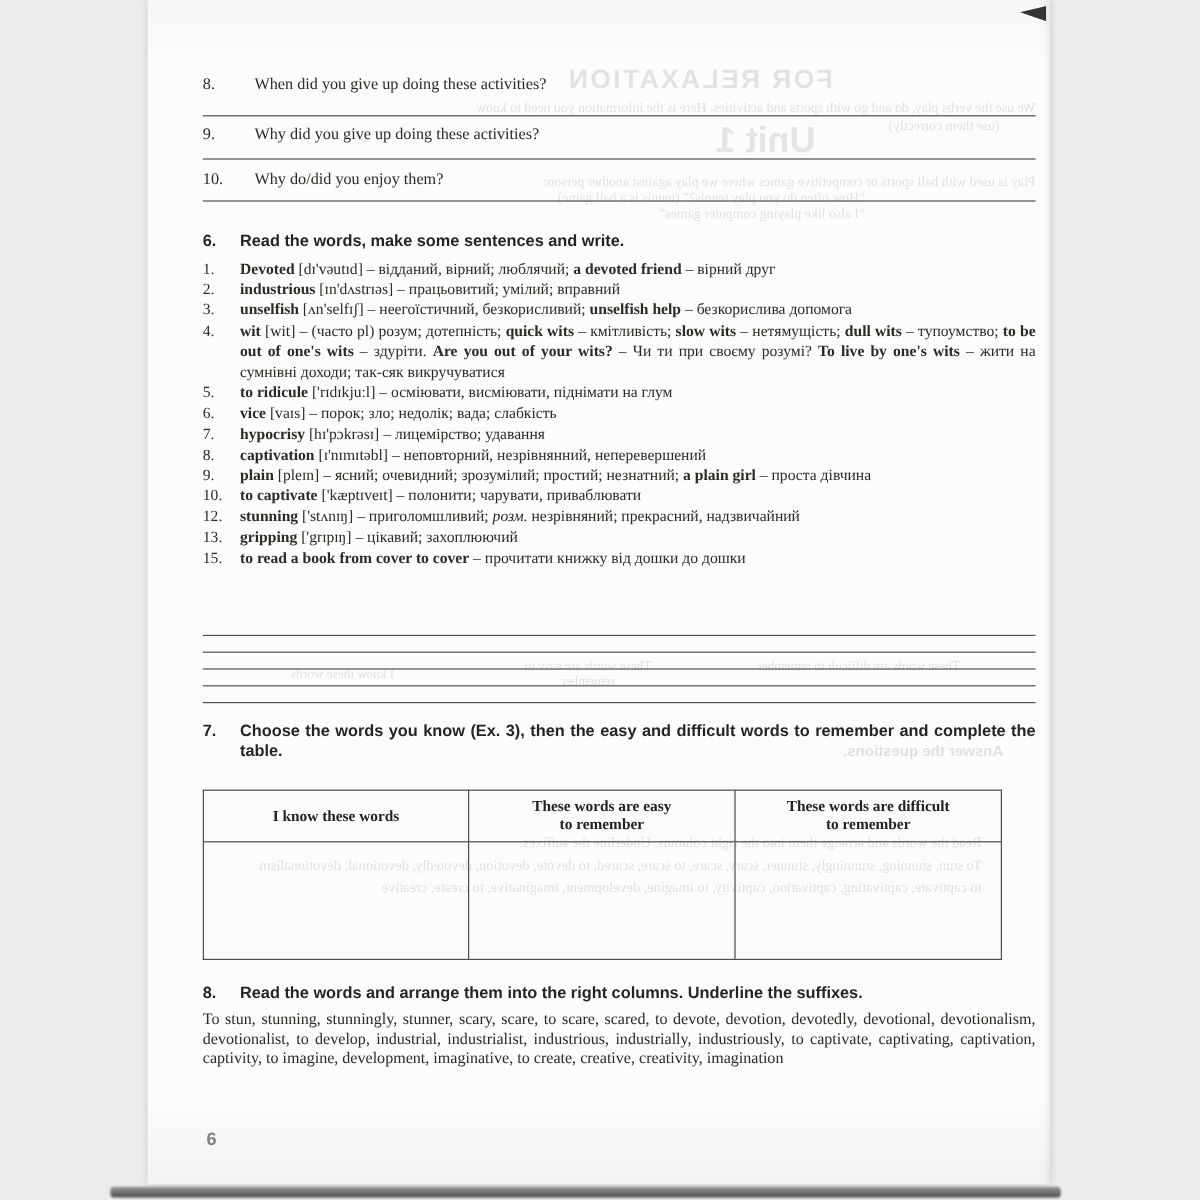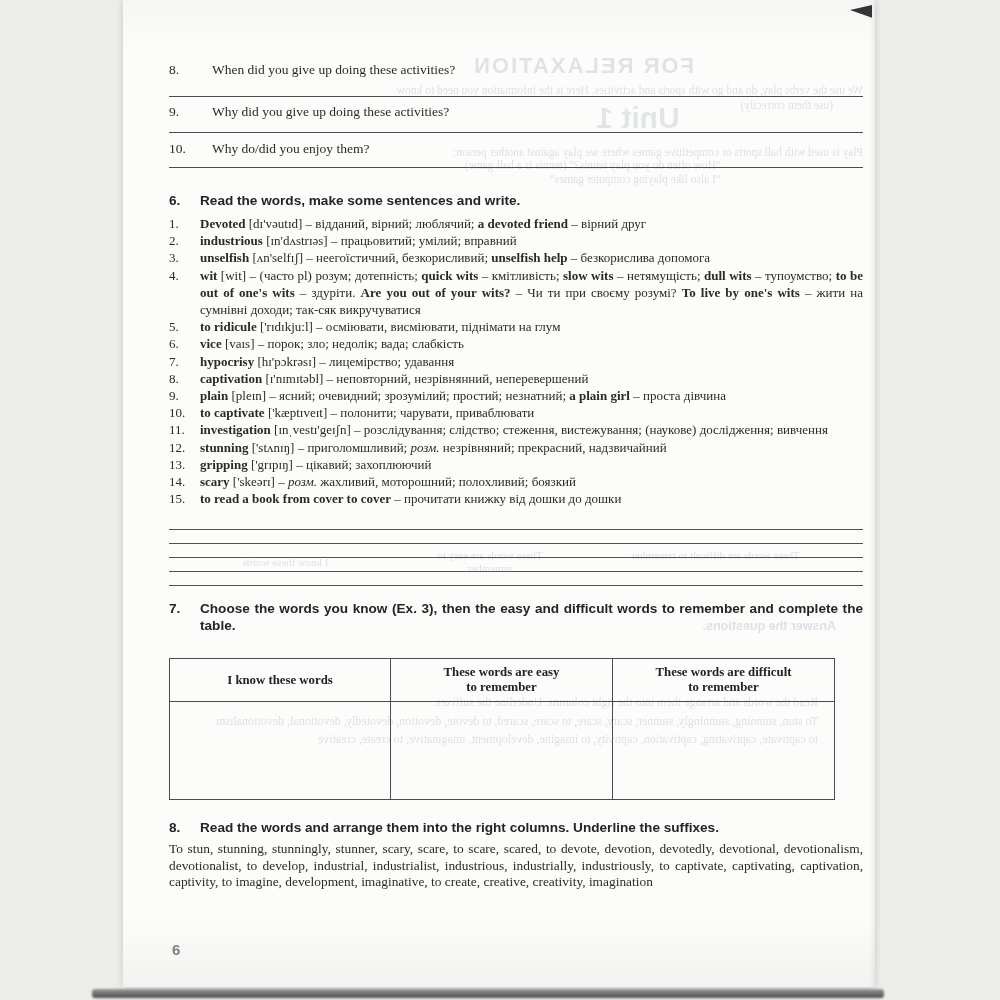--- a/index.html
+++ b/index.html
@@ -171,34 +171,26 @@
           </div>
           <div class="vitem">
             <span class="vnum">9.</span>
             <div class="vtext"><b>plain</b><span> [pleɪn] – ясний; очевидний; зрозумілий; простий; незнатний; </span><b>a plain girl</b><span> – проста дівчина</span></div>
           </div>
           <div class="vitem">
             <span class="vnum">10.</span>
             <div class="vtext"><b>to captivate</b><span> ['kæptɪveɪt] – полонити; чарувати, приваблювати</span></div>
           </div>
           <div class="vitem">
-            <span class="vnum">11.</span>
-            <div class="vtext"><b>investigation</b><span> [ɪnˌvestɪ'geɪʃn] – розслідування; слідство; стеження, вистежування; (наукове) дослідження; вивчення</span></div>
-          </div>
-          <div class="vitem">
             <span class="vnum">12.</span>
             <div class="vtext"><b>stunning</b><span> ['stʌnɪŋ] – приголомшливий; </span><i>розм.</i><span> незрівняний; прекрасний, надзвичайний</span></div>
           </div>
           <div class="vitem">
             <span class="vnum">13.</span>
             <div class="vtext"><b>gripping</b><span> ['grɪpɪŋ] – цікавий; захоплюючий</span></div>
-          </div>
-          <div class="vitem">
-            <span class="vnum">14.</span>
-            <div class="vtext"><b>scary</b><span> ['skeərɪ] – </span><i>розм.</i><span> жахливий, моторошний; полохливий; боязкий</span></div>
           </div>
           <div class="vitem">
             <span class="vnum">15.</span>
             <div class="vtext"><b>to read a book from cover to cover</b><span> – прочитати книжку від дошки до дошки</span></div>
           </div>
         </div>
 
       <div class="answer-lines">
         <div class="answer-line"></div>
         <div class="answer-line"></div>

